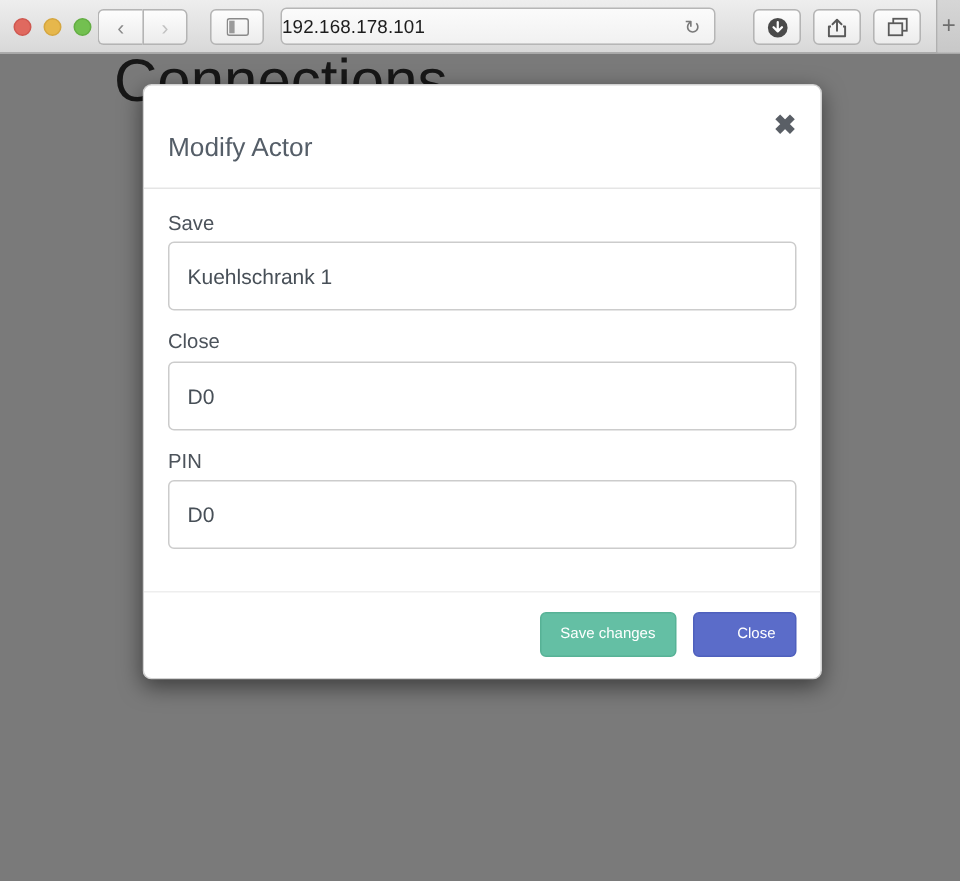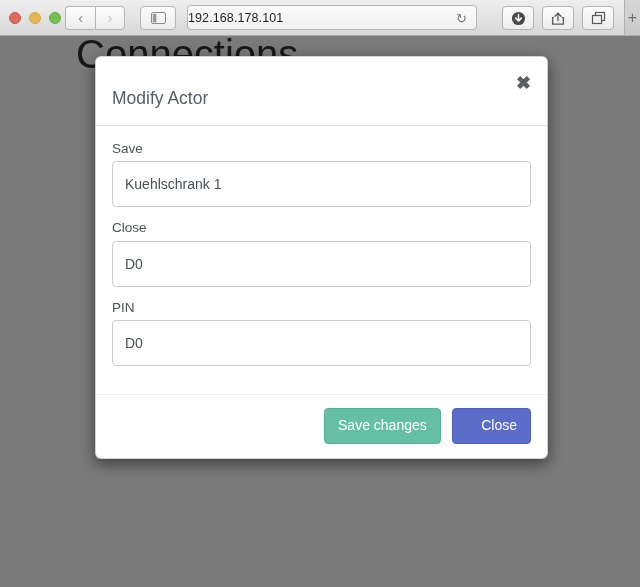--- a/index.html
+++ b/index.html
@@ -195,21 +195,21 @@
 
   #modal-footer {
     padding: 13px 16px 14px 16px;
     border-top: 1px solid #eeeeee;
     text-align: right;
     white-space: nowrap;
   }
   .btn {
     display: inline-block;
     padding: 7px 13px;
-    font-size: 14px;
+    font-size: 10px;
     line-height: 1.4;
     border: 1px solid transparent;
     border-radius: 4px;
     color: #ffffff;
     cursor: pointer;
     font-family: "Liberation Sans", sans-serif;
     vertical-align: middle;
   }
   #save-changes-button {
     background: #64bfa4;

